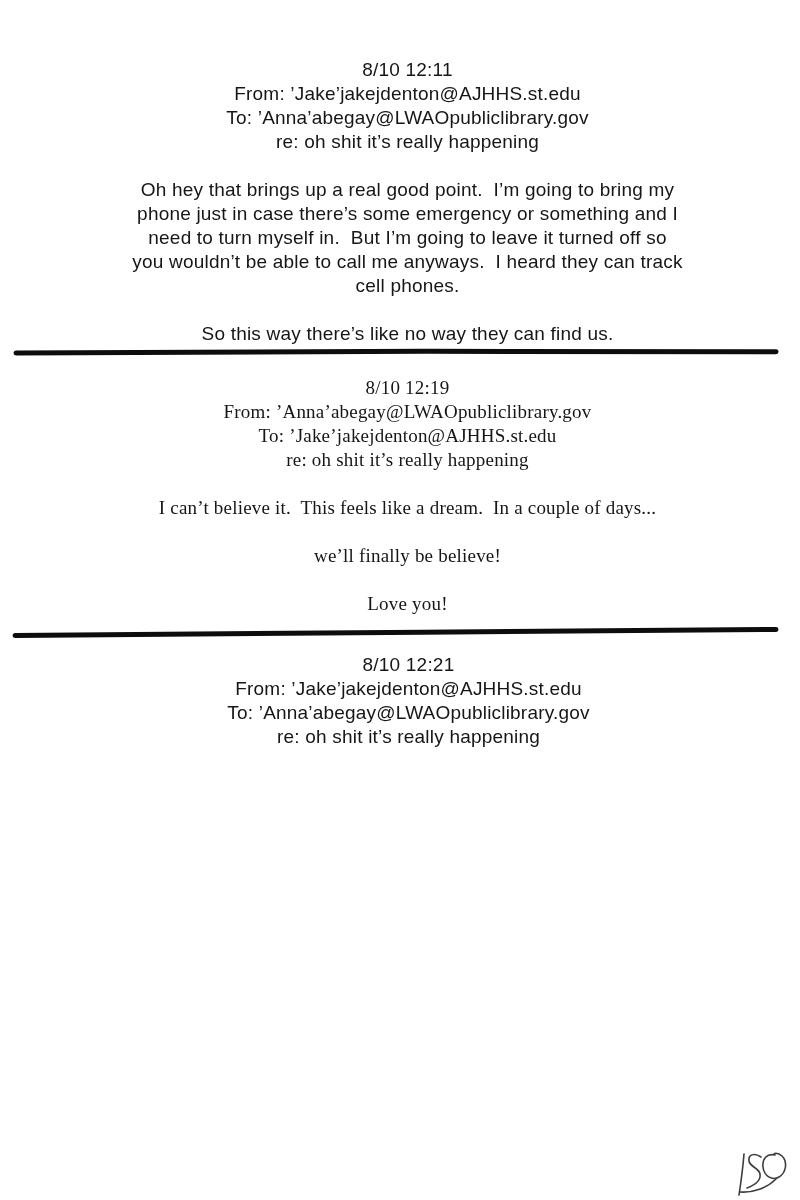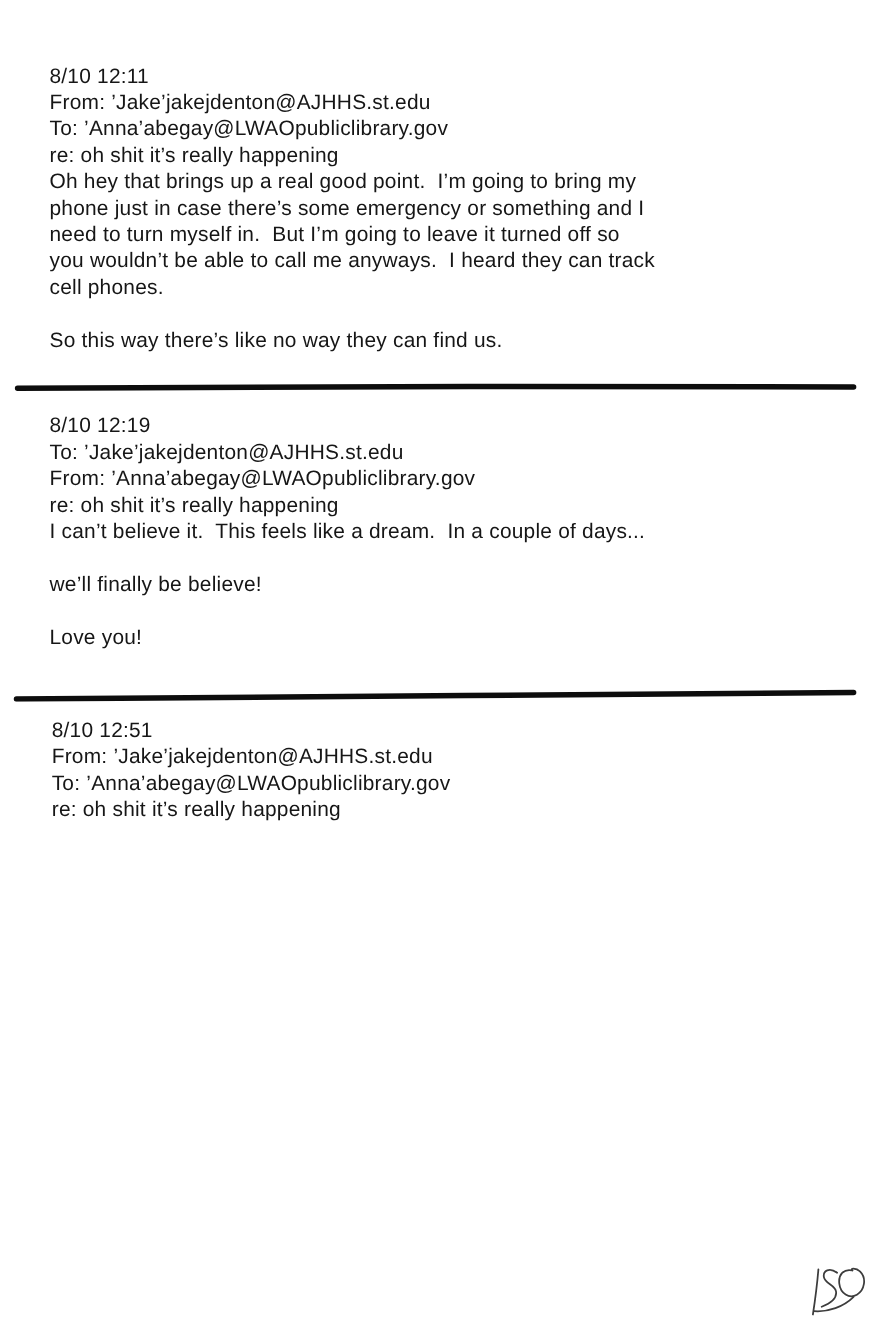--- a/index.html
+++ b/index.html
@@ -9,26 +9,26 @@
     width: 800px;
     height: 1200px;
     background: #ffffff;
     overflow: hidden;
     font-family: "Liberation Sans", "DejaVu Sans", sans-serif;
     font-size: 19px;
     line-height: 24px;
     letter-spacing: 0.2px;
     color: #161616;
   }
-  .email-block { position: absolute; left: 45px; right: 30px; }
+  .email-block { position: absolute; left: 45px; right: 30px; text-align: center; }
   .email-block.e1 { top: 58px; }
-  .email-block.e2 { top: 376px; }
+  .email-block.e2 { top: 376px; font-family: Liberation Serif, serif; }
   .email-block.e3 { top: 653px; left: 47px; }
   .hdr-line { white-space: nowrap; }
-  .email-body { white-space: pre-wrap; }
+  .email-body { margin-top: 24px; white-space: pre-wrap; }
   .separator { position: absolute; left: 0; width: 800px; height: 14px; display: block; }
   .separator.s1 { top: 344px; }
   .separator.s2 { top: 624px; }
   .page-number-mark { position: absolute; left: 723px; top: 1128px; width: 75px; height: 70px; }
 </style>
 </head>
 <body>
 
 <div class="page">
 
@@ -45,36 +45,36 @@
 
 So this way there’s like no way they can find us.</div>
   </div>
 
   <svg class="separator s1" viewBox="0 0 800 14" preserveAspectRatio="none">
     <path d="M 16,9 C 200,7.2 560,6.8 776,7.8" fill="none" stroke="#0d0d0d" stroke-width="5" stroke-linecap="round"></path>
   </svg>
 
   <div class="email-block e2">
     <div class="hdr-line">8/10 12:19</div>
+    <div class="hdr-line">From: ’Anna’abegay@LWAOpubliclibrary.gov</div>
     <div class="hdr-line">To: ’Jake’jakejdenton@AJHHS.st.edu</div>
-    <div class="hdr-line">From: ’Anna’abegay@LWAOpubliclibrary.gov</div>
     <div class="hdr-line">re: oh shit it’s really happening</div>
     <div class="email-body">I can’t believe it.  This feels like a dream.  In a couple of days...
 
 we’ll finally be believe!
 
 Love you!</div>
   </div>
 
   <svg class="separator s2" viewBox="0 0 800 14" preserveAspectRatio="none">
     <path d="M 15,11.5 C 240,9.5 540,7.5 776,5.5" fill="none" stroke="#0d0d0d" stroke-width="5" stroke-linecap="round"></path>
   </svg>
 
   <div class="email-block e3">
-    <div class="hdr-line">8/10 12:51</div>
+    <div class="hdr-line">8/10 12:21</div>
     <div class="hdr-line">From: ’Jake’jakejdenton@AJHHS.st.edu</div>
     <div class="hdr-line">To: ’Anna’abegay@LWAOpubliclibrary.gov</div>
     <div class="hdr-line">re: oh shit it’s really happening</div>
   </div>
 
   <svg class="page-number-mark" viewBox="0 0 75 70">
     <g fill="none" stroke="#3d3d3d" stroke-width="1.6" stroke-linecap="round">
 
       <path d="M 21,26 C 20,38 18,54 16,67"></path>
 

